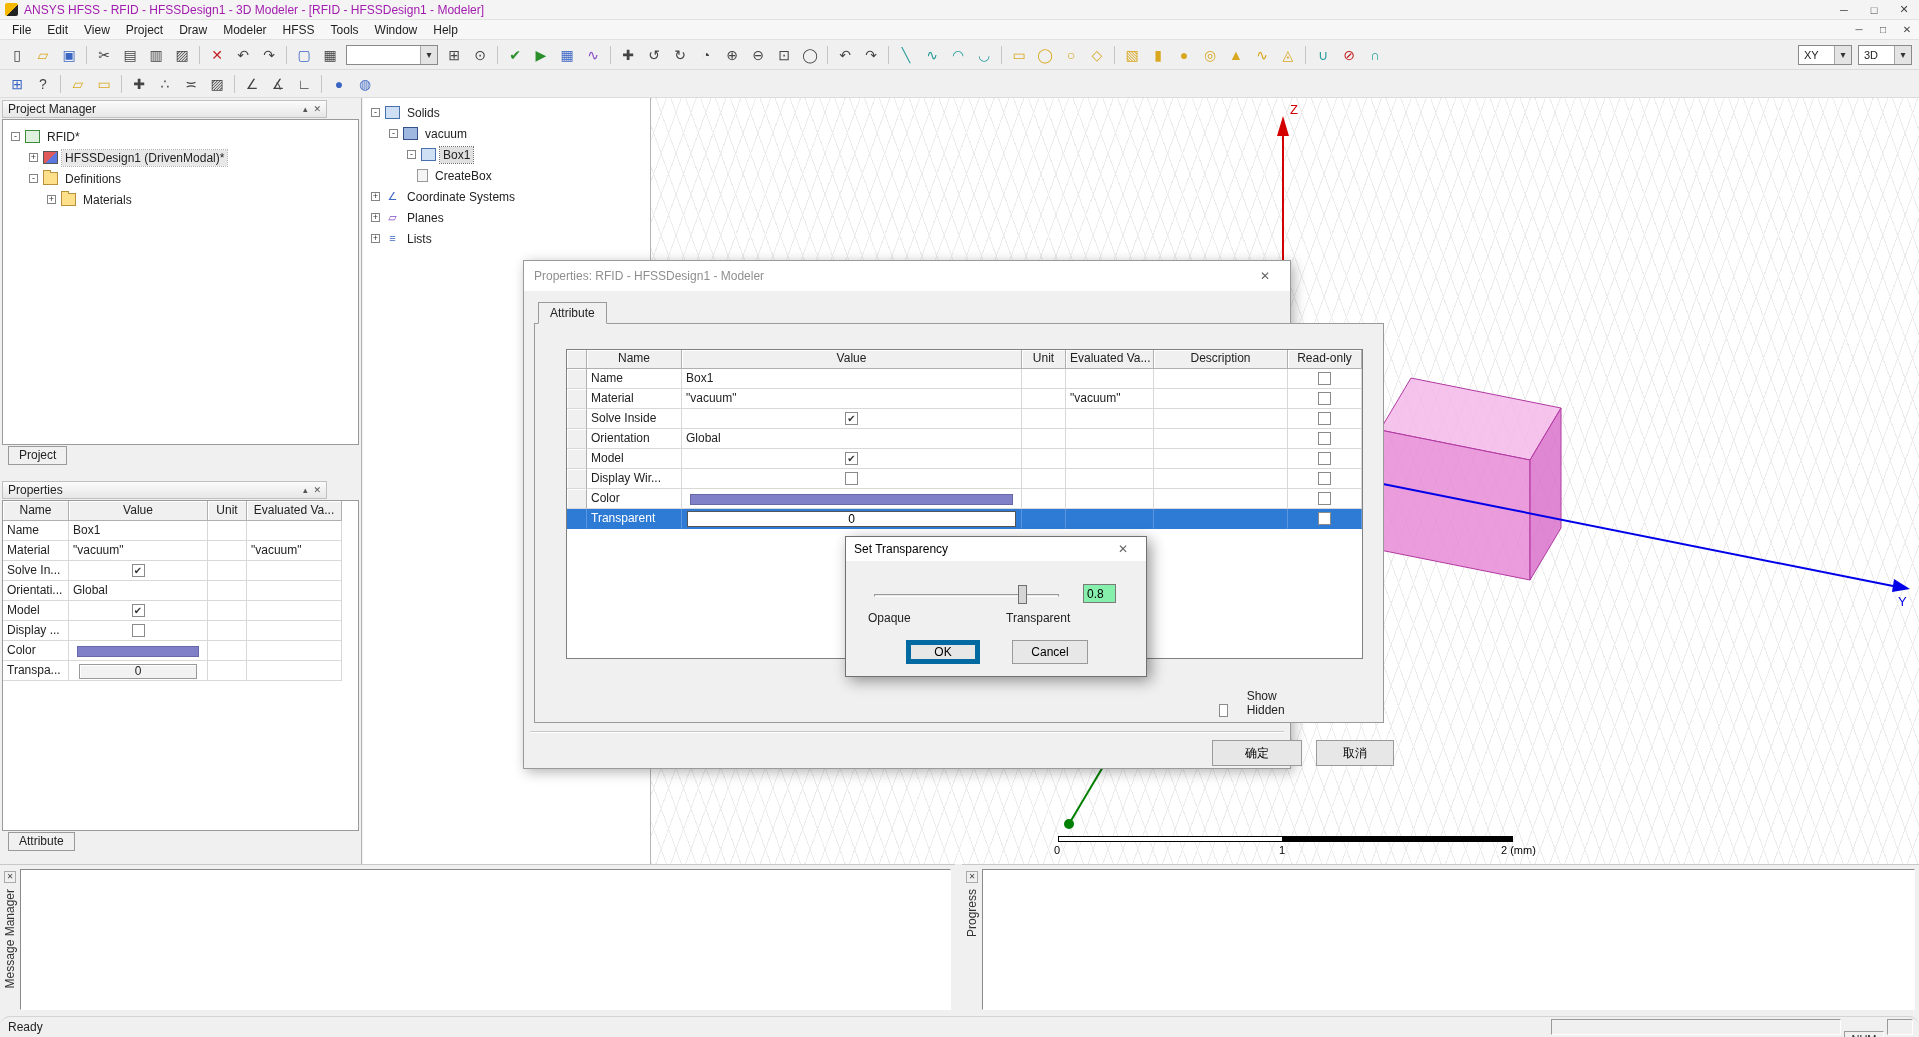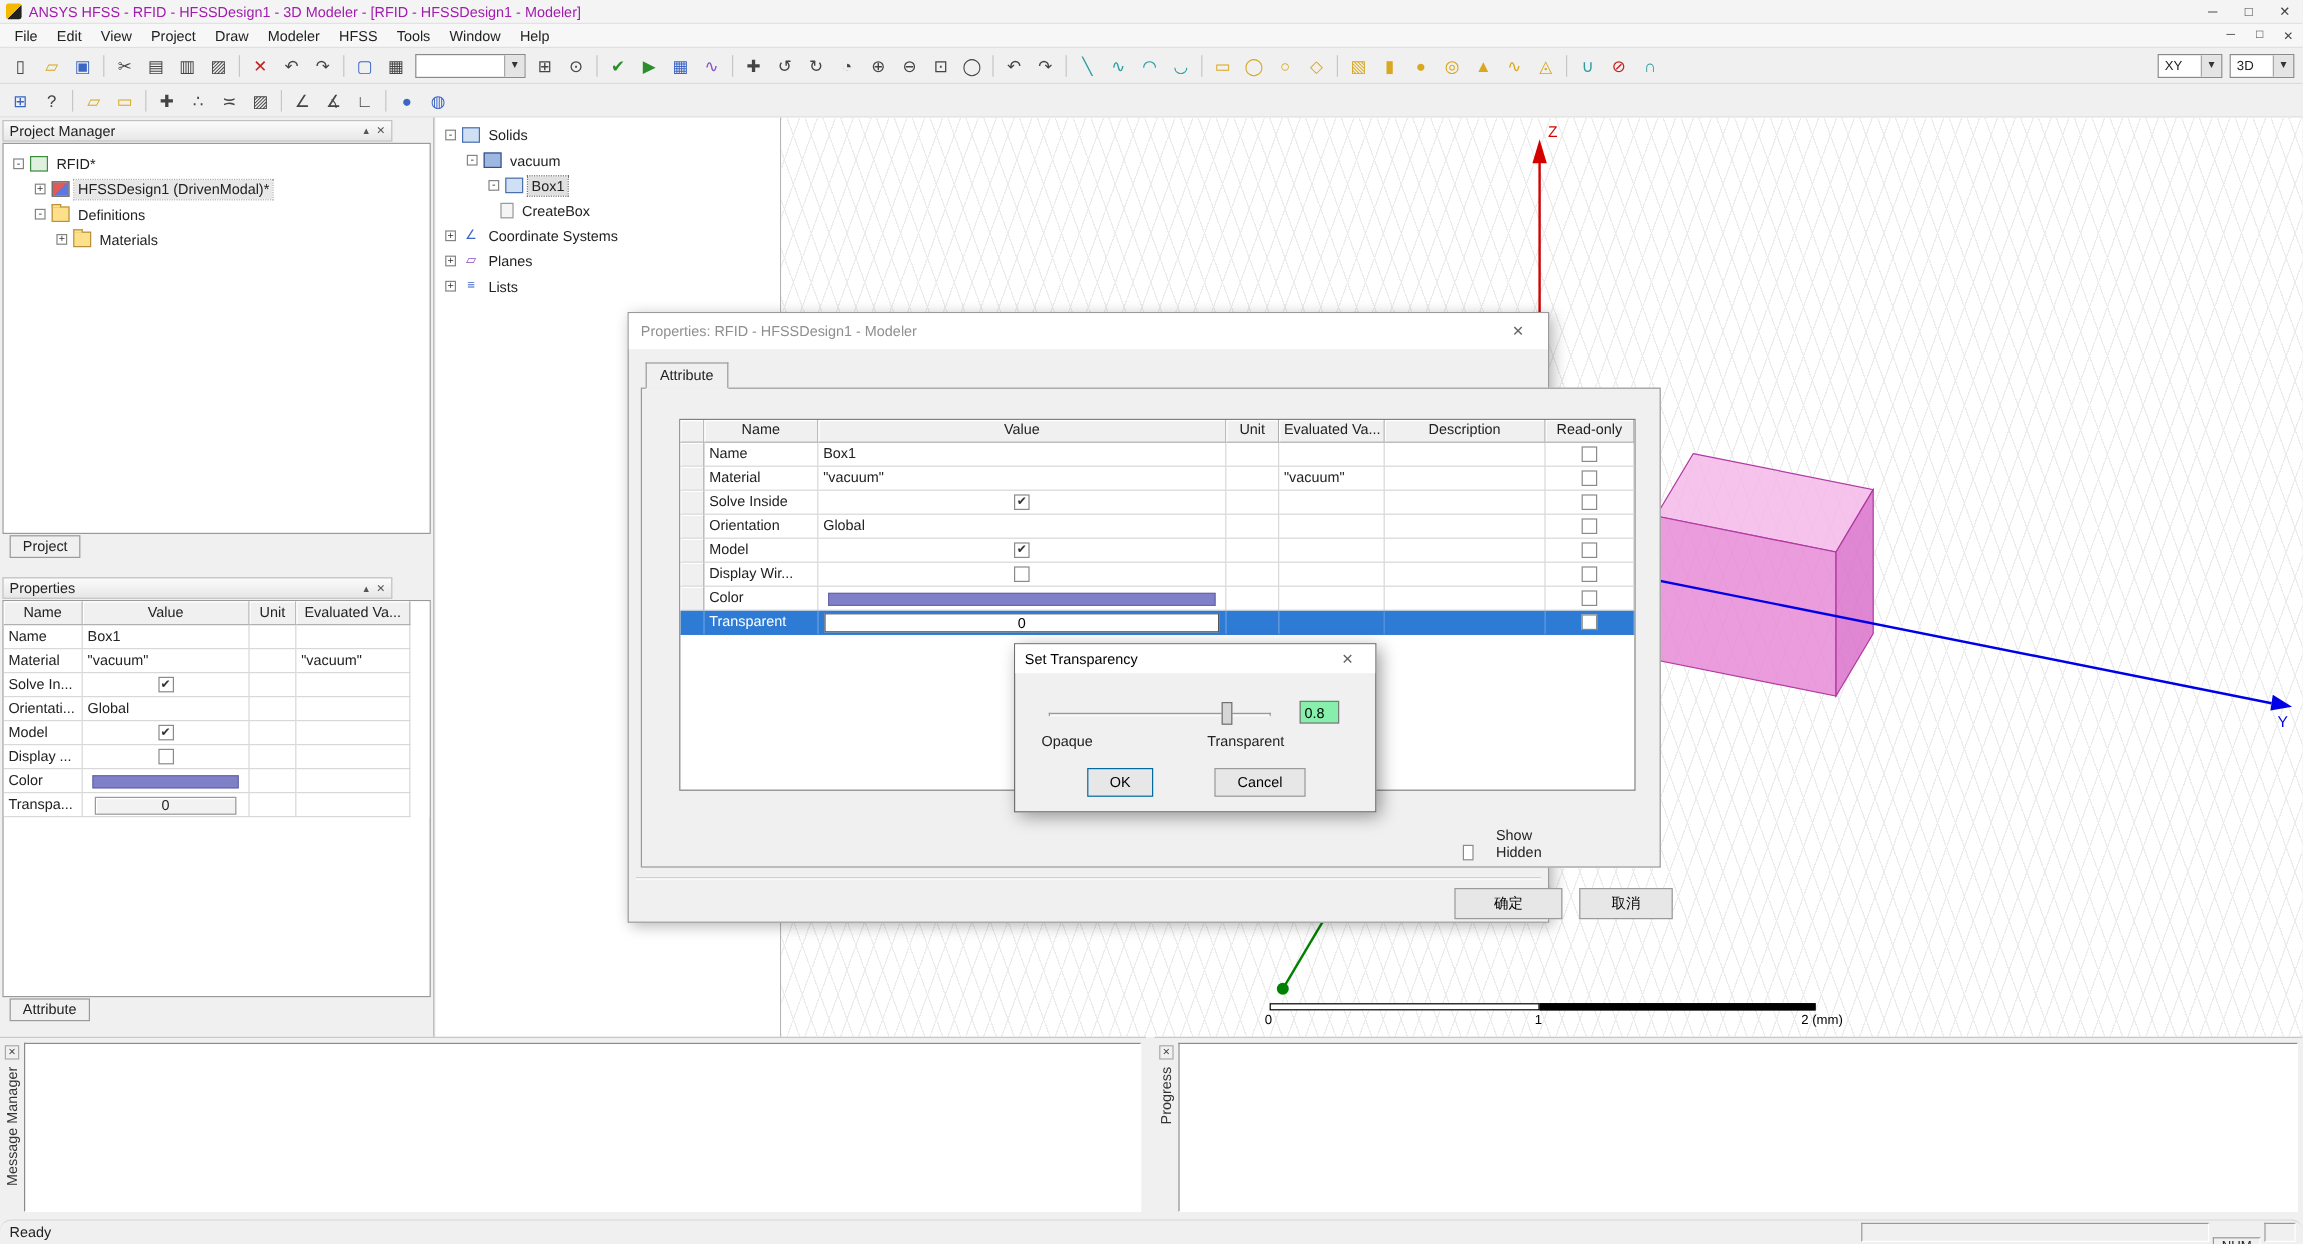--- a/index.html
+++ b/index.html
@@ -132,21 +132,21 @@
   .btn-cancel { left:792px; top:479px; width:78px; }
 
   .trans-dlg { left:845px; top:536px; width:302px; height:141px; z-index:20; box-shadow:4px 4px 14px rgba(0,0,0,.4); border-color:#707070; }
   .trans-dlg .dlg-title { height:24px; color:#000; padding:0 8px; }
   .track { position:absolute; left:28px; top:57px; width:185px; height:3px; background:#e8e8e8; border:1px solid #9a9a9a; border-bottom-color:#fff; }
   .thumb { position:absolute; left:172px; top:48px; width:9px; height:19px; background:#d6d6d6; border:1px solid #707070; }
   .tval { position:absolute; left:237px; top:47px; width:33px; height:19px; border:1px solid #7a7a7a; background:#86efac; font-size:12px; padding:0 3px; font-family:inherit; }
   .lab-opaque { position:absolute; left:22px; top:74px; font-size:12px; }
   .lab-transparent { position:absolute; left:160px; top:74px; font-size:12px; }
   .btn2 { position:absolute; height:24px; background:#e7e7e7; border:1px solid #9a9a9a; font-size:12px; font-family:inherit; }
-  .tbtn-ok { left:60px; top:103px; width:55px; border:1px solid #0369a1; }
+  .tbtn-ok { left:60px; top:103px; width:74px; border:5px solid #0369a1; }
   .tbtn-cancel { left:166px; top:103px; width:76px; }
 </style>
 </head>
 <body>
 
 <div class="app">
 
   <div class="titlebar">
     <span class="appicon"></span>
     <span class="title-text">ANSYS HFSS - RFID - HFSSDesign1 - 3D Modeler - [RFID - HFSSDesign1 - Modeler]</span>

